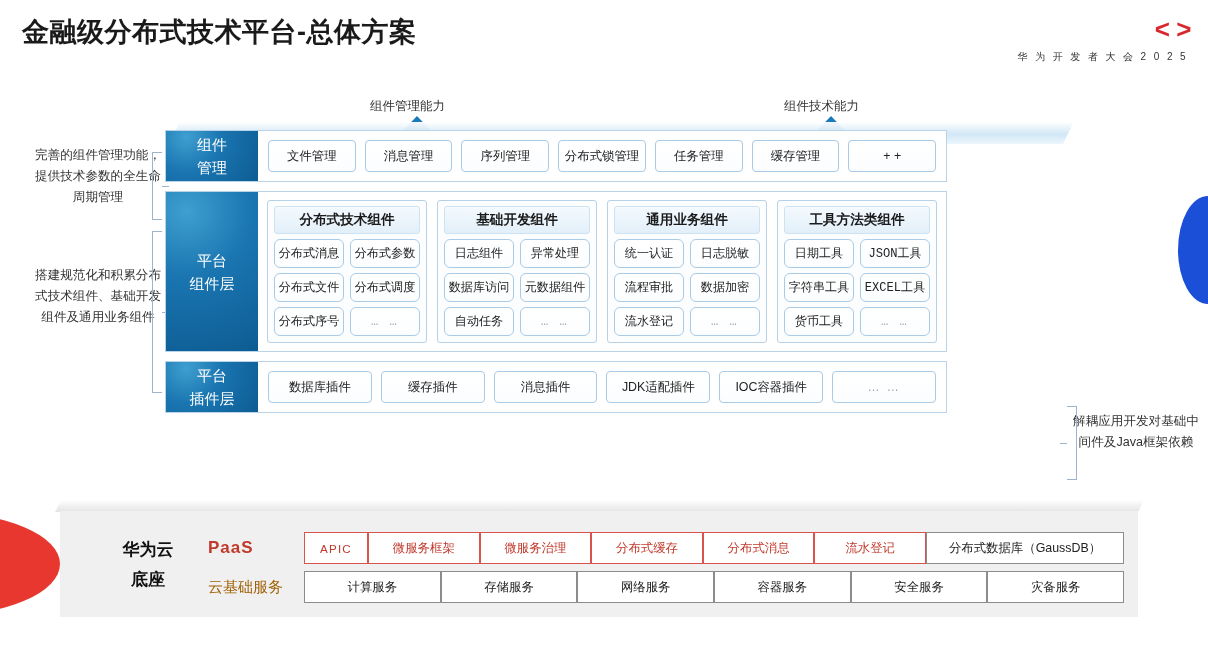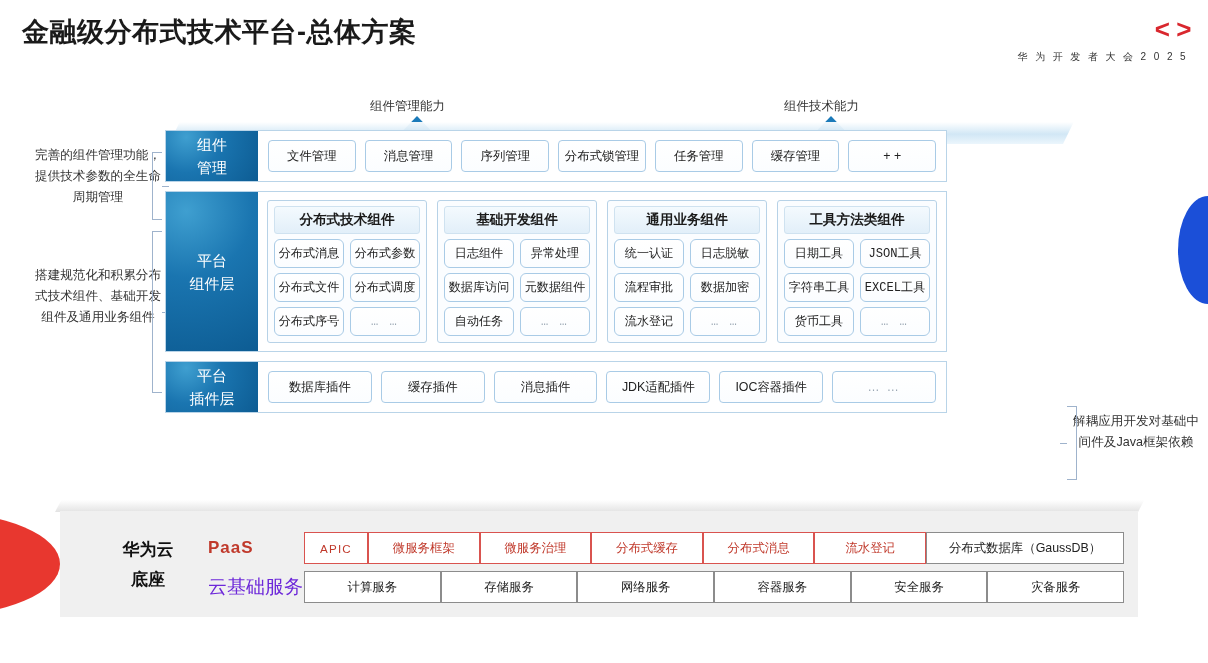--- a/index.html
+++ b/index.html
@@ -145,21 +145,21 @@
   .base-label{
     position:absolute;left:40px;top:24px;width:96px;
     text-align:center;font-size:17px;font-weight:bold;color:#111;line-height:30px;
   }
   .base-rows{position:absolute;left:148px;top:22px;right:14px;}
   .base-row{display:flex;align-items:center;gap:0;height:30px;margin-bottom:9px;}
   .row-tag{
     flex:0 0 96px;font-size:15px;
   }
   .row-tag.paas{color:#c0392b;font-weight:bold;font-size:17px;letter-spacing:1px;}
-  .row-tag.cloud{color:#6d28d9;font-size:19px;}
+  .row-tag.cloud{color:#a16207;font-size:15px;}
   .row-items{flex:1;display:flex;}
   .pill{
     flex:1;display:flex;align-items:center;justify-content:center;height:30px;
     background:#ffffff;font-size:12.4px;white-space:nowrap;
   }
   .pill.red{border:1.3px solid #d9534f;color:#c0392b;}
   .pill.gray{border:1.3px solid #8c8c8c;color:#222;}
   .pill.apic{letter-spacing:1.2px;font-size:11.6px;}
   .pill.w-small{flex:0 0 62px;}
   .pill.w-db{flex:0 0 196px;}

